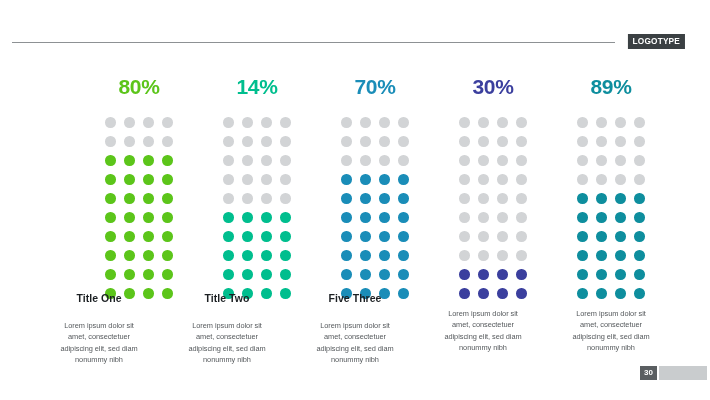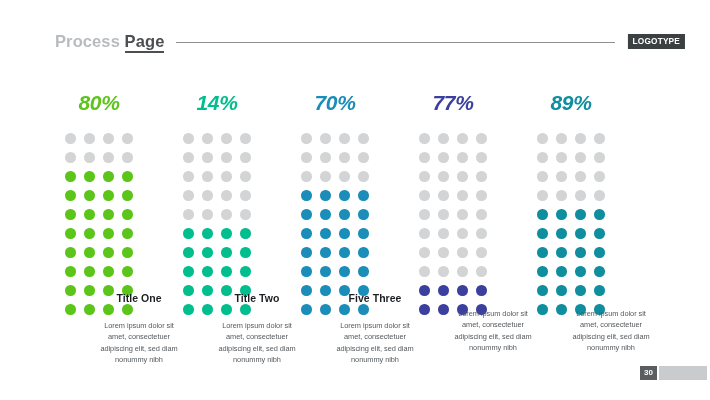--- a/index.html
+++ b/index.html
@@ -57,25 +57,24 @@
     line-height: 1;
     white-space: nowrap;
     transform: scaleX(0.92);
     transform-origin: right center;
   }
 
   
   .columns {
     position: absolute;
     left: 40px;
-    top: 92px;
+    top: 76px;
     width: 630px;
     display: flex;
-    justify-content: flex-start;
-    font-style: italic;
+    justify-content: flex-end;
   }
   .col {
     width: 118px;
     display: flex;
     flex-direction: column;
     align-items: center;
   }
   .pct {
     font-size: 21px;
     font-weight: 700;
@@ -95,21 +94,21 @@
     height: 10.5px;
     border-radius: 50%;
     background: #d2d4d6;
   }
   .titles {
     position: absolute;
     left: 40px;
     top: 292px;
     width: 630px;
     display: flex;
-    justify-content: flex-end;
+    justify-content: space-between;
   }
   .tcol {
     width: 118px;
     text-align: center;
   }
   .tcol h3 {
     margin: 0 0 8px 0;
     font-size: 10.5px;
     font-weight: 700;
     color: #1c2023;
@@ -144,24 +143,20 @@
   .footer-bar {
     width: 48px;
     background: #c9ccce;
     margin-left: 2px;
   }
 </style>
 </head>
 <body>
 
 <div class="header">
-  <div class="header-title">
-    <span class="title-light">Process</span>
-    <span class="title-dark">Page</span>
-  </div>
   <div class="header-rule"></div>
   <div class="logotype">LOGOTYPE</div>
 </div>
 
 <div class="columns">
     <div class="col">
       <div class="pct" style="color: rgb(92, 197, 26);">80%</div>
       <div class="grid">
         <div class="dot"></div>
         <div class="dot"></div>
@@ -289,21 +284,21 @@
         <div class="dot" style="background: rgb(26, 141, 184);"></div>
         <div class="dot" style="background: rgb(26, 141, 184);"></div>
         <div class="dot" style="background: rgb(26, 141, 184);"></div>
         <div class="dot" style="background: rgb(26, 141, 184);"></div>
         <div class="dot" style="background: rgb(26, 141, 184);"></div>
         <div class="dot" style="background: rgb(26, 141, 184);"></div>
         <div class="dot" style="background: rgb(26, 141, 184);"></div>
       </div>
     </div>
     <div class="col">
-      <div class="pct" style="color: rgb(59, 63, 158);">77%</div>
+      <div class="pct" style="color: rgb(59, 63, 158);">30%</div>
       <div class="grid">
         <div class="dot"></div>
         <div class="dot"></div>
         <div class="dot"></div>
         <div class="dot"></div>
         <div class="dot"></div>
         <div class="dot"></div>
         <div class="dot"></div>
         <div class="dot"></div>
         <div class="dot"></div>

